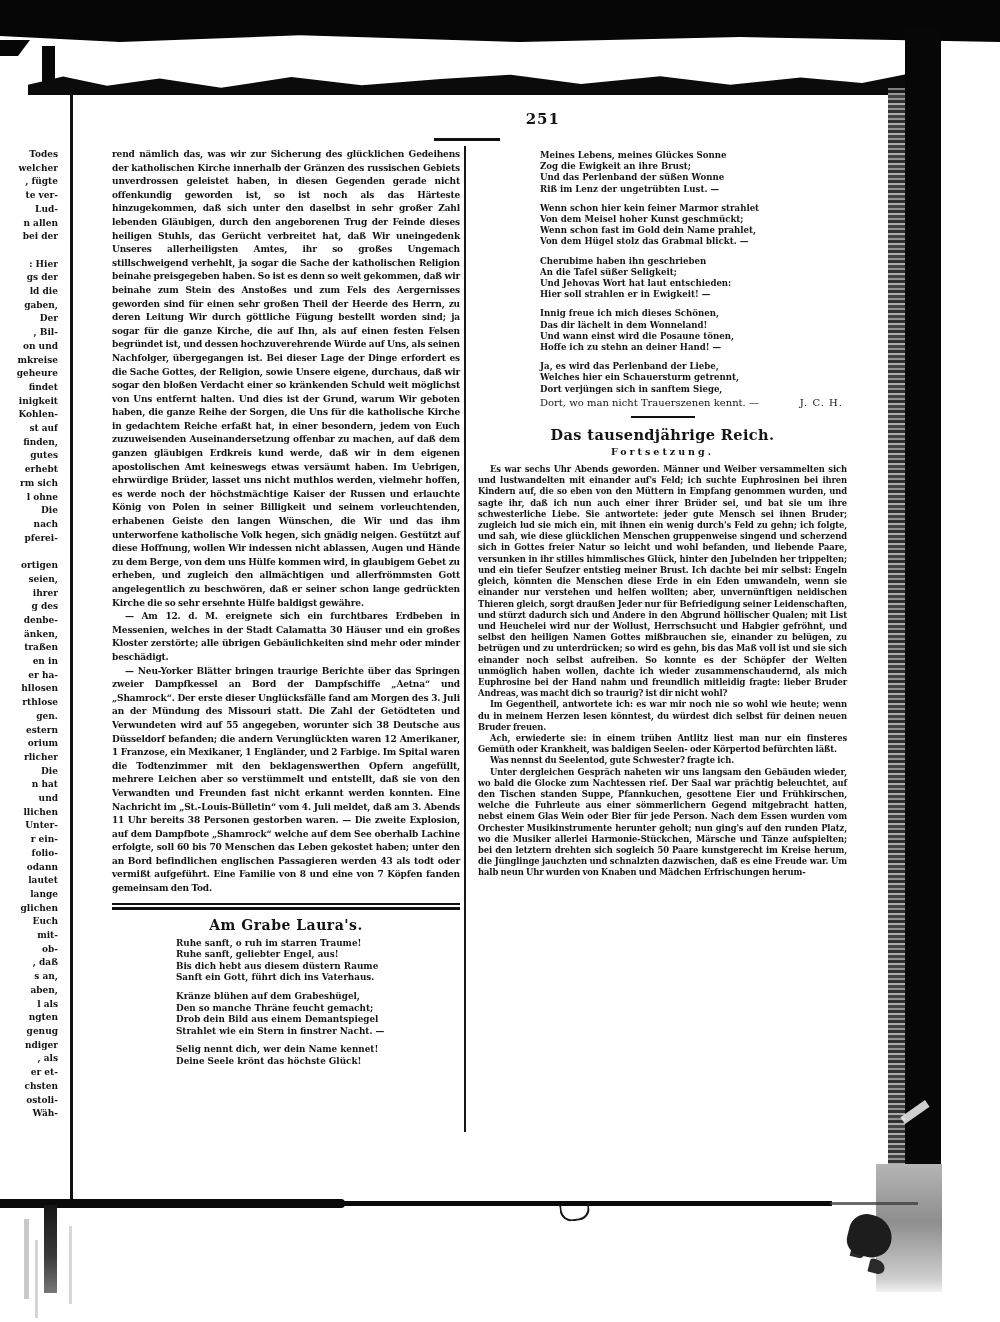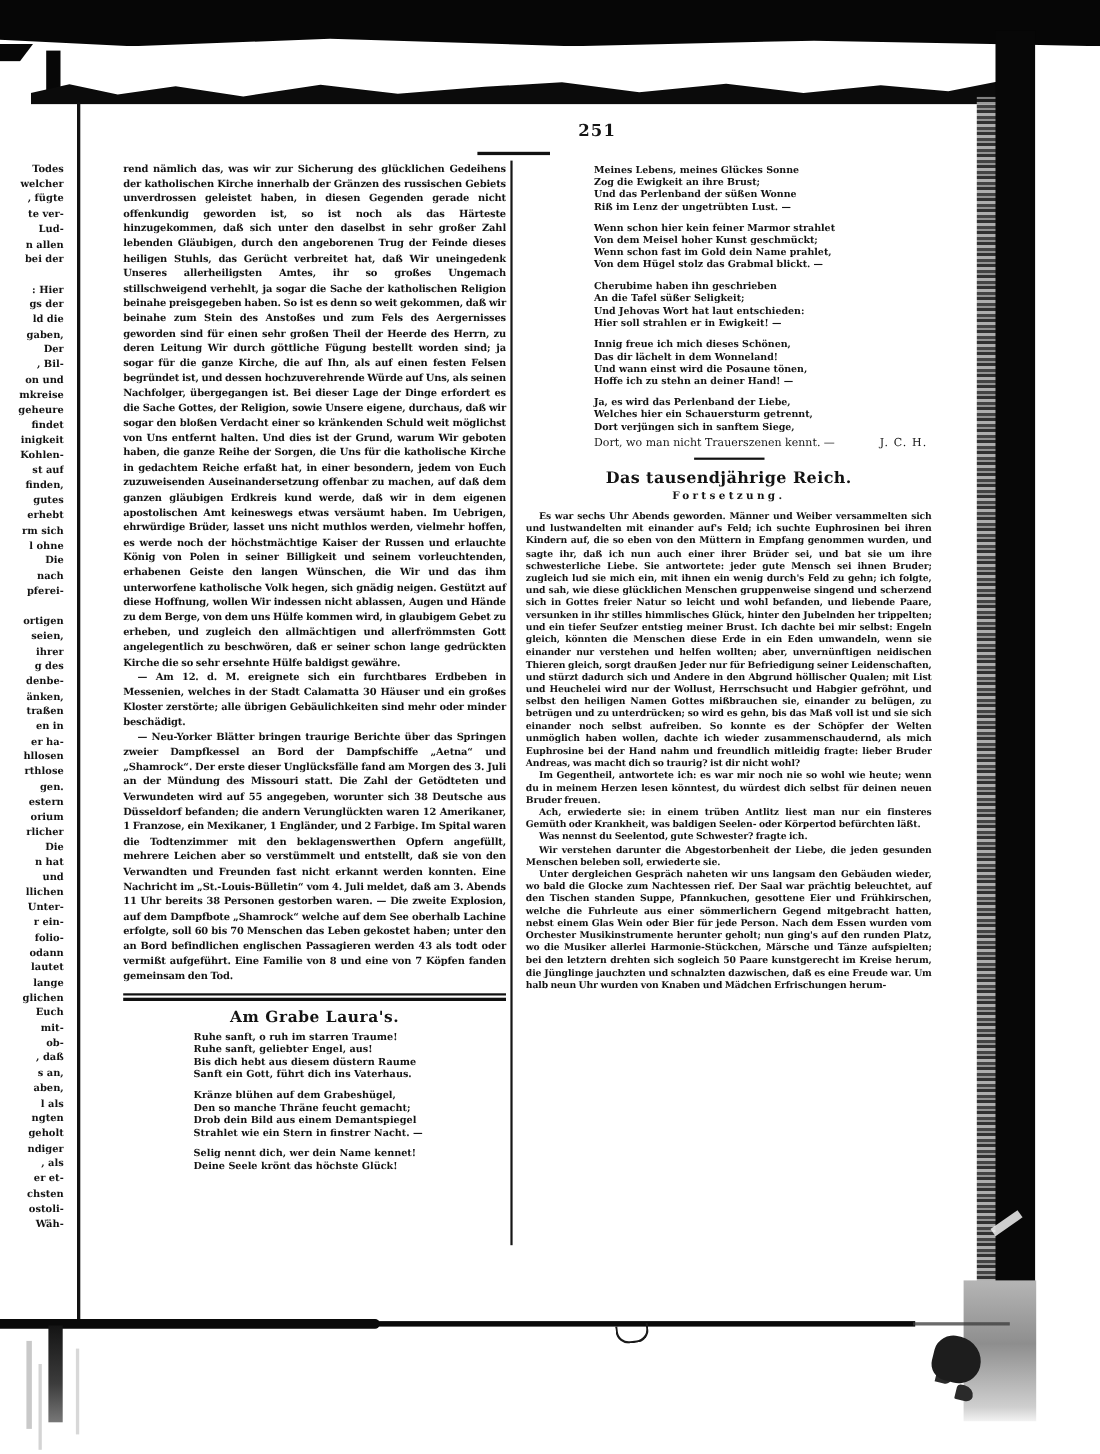--- a/index.html
+++ b/index.html
@@ -152,21 +152,21 @@
     <div class="frag">lange</div>
     <div class="frag">glichen</div>
     <div class="frag">Euch</div>
     <div class="frag">mit-</div>
     <div class="frag">ob-</div>
     <div class="frag">, daß</div>
     <div class="frag">s an,</div>
     <div class="frag">aben,</div>
     <div class="frag">l als</div>
     <div class="frag">ngten</div>
-    <div class="frag">geholt</div>
+    <div class="frag">genug</div>
     <div class="frag">ndiger</div>
     <div class="frag">, als</div>
     <div class="frag">er et-</div>
     <div class="frag">chsten</div>
     <div class="frag">ostoli-</div>
     <div class="frag">Wäh-</div>
   </div>
 
 <div class="abs col1">
   <div class="para cont">rend nämlich das, was wir zur Sicherung des glücklichen Gedeihens der katholischen Kirche innerhalb der Gränzen des russischen Gebiets unverdrossen geleistet haben, in diesen Gegenden gerade nicht offenkundig geworden ist, so ist noch als das Härteste hinzugekommen, daß sich unter den daselbst in sehr großer Zahl lebenden Gläubigen, durch den angeborenen Trug der Feinde dieses heiligen Stuhls, das Gerücht verbreitet hat, daß Wir uneingedenk Unseres allerheiligsten Amtes, ihr so großes Ungemach stillschweigend verhehlt, ja sogar die Sache der katholischen Religion beinahe preisgegeben haben. So ist es denn so weit gekommen, daß wir beinahe zum Stein des Anstoßes und zum Fels des Aergernisses geworden sind für einen sehr großen Theil der Heerde des Herrn, zu deren Leitung Wir durch göttliche Fügung bestellt worden sind; ja sogar für die ganze Kirche, die auf Ihn, als auf einen festen Felsen begründet ist, und dessen hochzuverehrende Würde auf Uns, als seinen Nachfolger, übergegangen ist. Bei dieser Lage der Dinge erfordert es die Sache Gottes, der Religion, sowie Unsere eigene, durchaus, daß wir sogar den bloßen Verdacht einer so kränkenden Schuld weit möglichst von Uns entfernt halten. Und dies ist der Grund, warum Wir geboten haben, die ganze Reihe der Sorgen, die Uns für die katholische Kirche in gedachtem Reiche erfaßt hat, in einer besondern, jedem von Euch zuzuweisenden Auseinandersetzung offenbar zu machen, auf daß dem ganzen gläubigen Erdkreis kund werde, daß wir in dem eigenen apostolischen Amt keineswegs etwas versäumt haben. Im Uebrigen, ehrwürdige Brüder, lasset uns nicht muthlos werden, vielmehr hoffen, es werde noch der höchstmächtige Kaiser der Russen und erlauchte König von Polen in seiner Billigkeit und seinem vorleuchtenden, erhabenen Geiste den langen Wünschen, die Wir und das ihm unterworfene katholische Volk hegen, sich gnädig neigen. Gestützt auf diese Hoffnung, wollen Wir indessen nicht ablassen, Augen und Hände zu dem Berge, von dem uns Hülfe kommen wird, in glaubigem Gebet zu erheben, und zugleich den allmächtigen und allerfrömmsten Gott angelegentlich zu beschwören, daß er seiner schon lange gedrückten Kirche die so sehr ersehnte Hülfe baldigst gewähre.</div>
@@ -226,15 +226,14 @@
     <span>Dort, wo man nicht Trauerszenen kennt. —</span>
     <span class="sig">J. C. H.</span>
   </div>
   <div class="short-rule"></div>
   <div class="article-title">Das tausendjährige Reich.</div>
   <div class="subtitle">Fortsetzung.</div>
   <div class="para">Es war sechs Uhr Abends geworden. Männer und Weiber versammelten sich und lustwandelten mit einander auf's Feld; ich suchte Euphrosinen bei ihren Kindern auf, die so eben von den Müttern in Empfang genommen wurden, und sagte ihr, daß ich nun auch einer ihrer Brüder sei, und bat sie um ihre schwesterliche Liebe. Sie antwortete: jeder gute Mensch sei ihnen Bruder; zugleich lud sie mich ein, mit ihnen ein wenig durch's Feld zu gehn; ich folgte, und sah, wie diese glücklichen Menschen gruppenweise singend und scherzend sich in Gottes freier Natur so leicht und wohl befanden, und liebende Paare, versunken in ihr stilles himmlisches Glück, hinter den Jubelnden her trippelten; und ein tiefer Seufzer entstieg meiner Brust. Ich dachte bei mir selbst: Engeln gleich, könnten die Menschen diese Erde in ein Eden umwandeln, wenn sie einander nur verstehen und helfen wollten; aber, unvernünftigen neidischen Thieren gleich, sorgt draußen Jeder nur für Befriedigung seiner Leidenschaften, und stürzt dadurch sich und Andere in den Abgrund höllischer Qualen; mit List und Heuchelei wird nur der Wollust, Herrschsucht und Habgier gefröhnt, und selbst den heiligen Namen Gottes mißbrauchen sie, einander zu belügen, zu betrügen und zu unterdrücken; so wird es gehn, bis das Maß voll ist und sie sich einander noch selbst aufreiben. So konnte es der Schöpfer der Welten unmöglich haben wollen, dachte ich wieder zusammenschaudernd, als mich Euphrosine bei der Hand nahm und freundlich mitleidig fragte: lieber Bruder Andreas, was macht dich so traurig? ist dir nicht wohl?</div>
   <div class="para">Im Gegentheil, antwortete ich: es war mir noch nie so wohl wie heute; wenn du in meinem Herzen lesen könntest, du würdest dich selbst für deinen neuen Bruder freuen.</div>
   <div class="para">Ach, erwiederte sie: in einem trüben Antlitz liest man nur ein finsteres Gemüth oder Krankheit, was baldigen Seelen- oder Körpertod befürchten läßt.</div>
   <div class="para">Was nennst du Seelentod, gute Schwester? fragte ich.</div>
-  <div class="para">Wir verstehen darunter die Abgestorbenheit der Liebe, die jeden gesunden Menschen beleben soll, erwiederte sie.</div>
   <div class="para">Unter dergleichen Gespräch naheten wir uns langsam den Gebäuden wieder, wo bald die Glocke zum Nachtessen rief. Der Saal war prächtig beleuchtet, auf den Tischen standen Suppe, Pfannkuchen, gesottene Eier und Frühkirschen, welche die Fuhrleute aus einer sömmerlichern Gegend mitgebracht hatten, nebst einem Glas Wein oder Bier für jede Person. Nach dem Essen wurden vom Orchester Musikinstrumente herunter geholt; nun ging's auf den runden Platz, wo die Musiker allerlei Harmonie-Stückchen, Märsche und Tänze aufspielten; bei den letztern drehten sich sogleich 50 Paare kunstgerecht im Kreise herum, die Jünglinge jauchzten und schnalzten dazwischen, daß es eine Freude war. Um halb neun Uhr wurden von Knaben und Mädchen Erfrischungen herum-</div>
 </div>
 
 </body></html>

